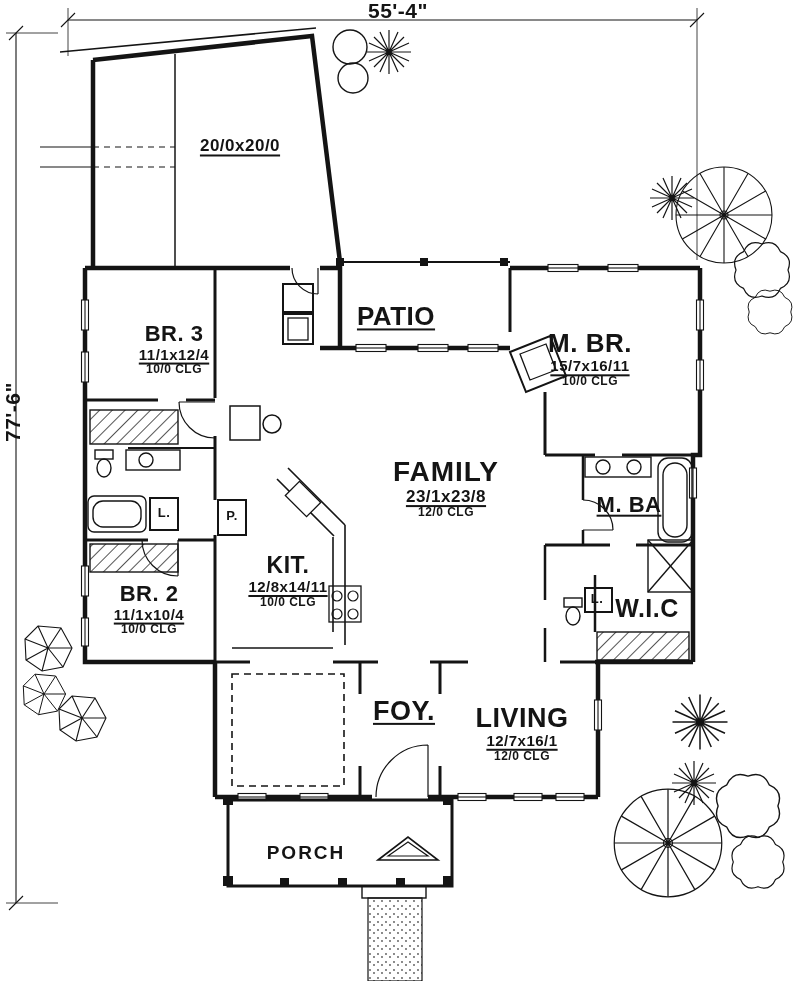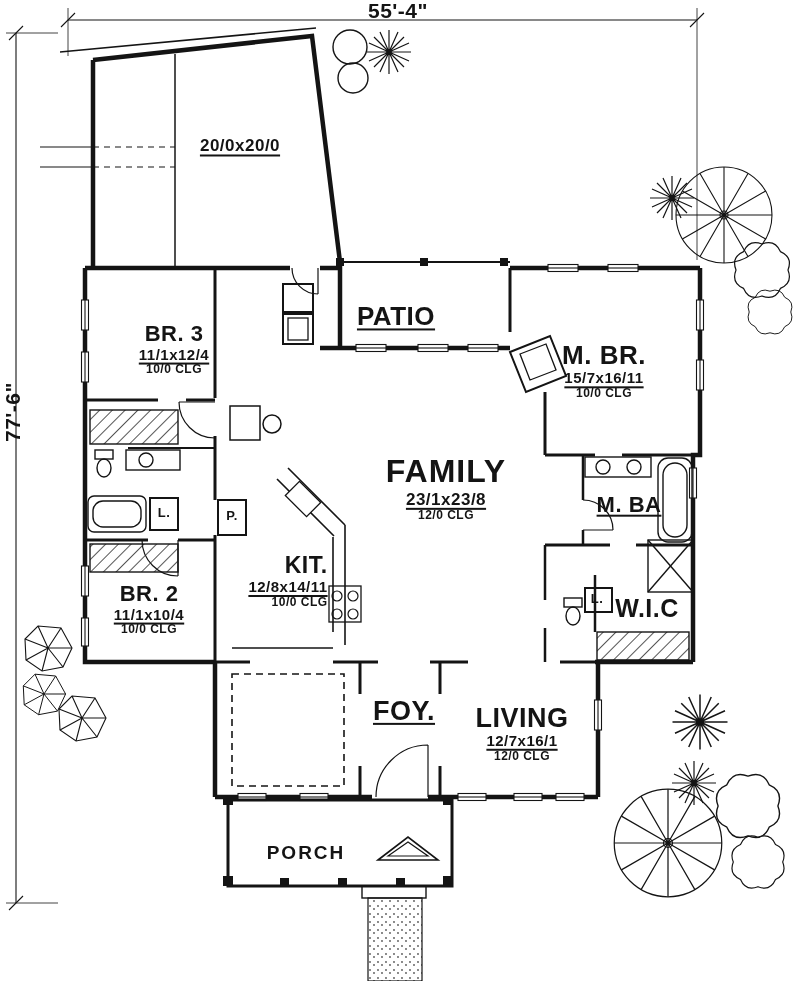--- a/index.html
+++ b/index.html
@@ -7,21 +7,21 @@
     position:relative; width:800px; height:981px; background:#ffffff;
     overflow:hidden; font-family:"Liberation Sans", sans-serif; color:#141414;
   }
   .plan svg { position:absolute; left:0; top:0; }
   .lbl {
     position:absolute; transform:translate(-50%,-50%);
     text-align:center; font-weight:700; white-space:nowrap; line-height:1.12;
     color:#141414; letter-spacing:0.5px;
   }
   .nm30 { font-size:30px; letter-spacing:1px; }
-  .nm28 { font-size:32px; letter-spacing:1px; }
+  .nm28 { font-size:28px; letter-spacing:1px; }
   .nm27 { font-size:27px; }
   .nm26 { font-size:26px; }
   .nm23 { font-size:23px; }
   .nm22 { font-size:22px; }
   .nm21 { font-size:25px; }
   .nm17 { font-size:19px; letter-spacing:2px;text-align:right; }
   .sz17 { font-size:17px; }
   .sz15 { font-size:15px; }
   .clg  { font-size:12px; }
   .sm   { font-size:13px; }
@@ -264,37 +264,37 @@
   <div class="lbl" style="left:396px; top:317px;">
     <div class="nm26 und">PATIO</div>
   </div>
 
   <div class="lbl" style="left:174px; top:349px;">
     <div class="nm22">BR. 3</div>
     <div class="sz15 und">11/1x12/4</div>
     <div class="clg">10/0 CLG</div>
   </div>
 
-  <div class="lbl" style="left:604px; top:359px;margin-top:12px;">
+  <div class="lbl" style="left:590px; top:359px;">
     <div class="nm26">M. BR.</div>
     <div class="sz15 und">15/7x16/11</div>
     <div class="clg">10/0 CLG</div>
   </div>
 
   <div class="lbl" style="left:446px; top:488px;">
     <div class="nm28">FAMILY</div>
     <div class="sz17 und">23/1x23/8</div>
     <div class="clg">12/0 CLG</div>
   </div>
 
   <div class="lbl" style="left:629px; top:505px;">
     <div class="nm22 und">M. BA</div>
   </div>
 
-  <div class="lbl" style="left:288px; top:581px;text-align:right;">
+  <div class="lbl" style="left:288px; top:581px;">
     <div class="nm23">KIT.</div>
     <div class="sz15 und">12/8x14/11</div>
     <div class="clg">10/0 CLG</div>
   </div>
 
   <div class="lbl" style="left:149px; top:609px;">
     <div class="nm22">BR. 2</div>
     <div class="sz15 und">11/1x10/4</div>
     <div class="clg">10/0 CLG</div>
   </div>

